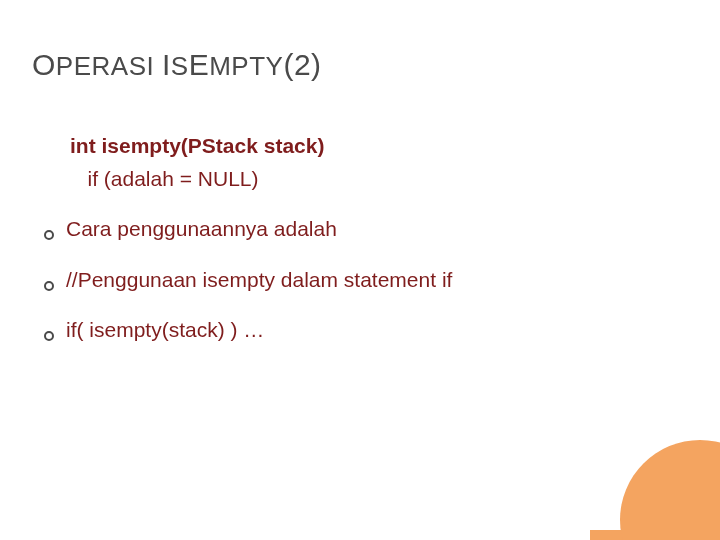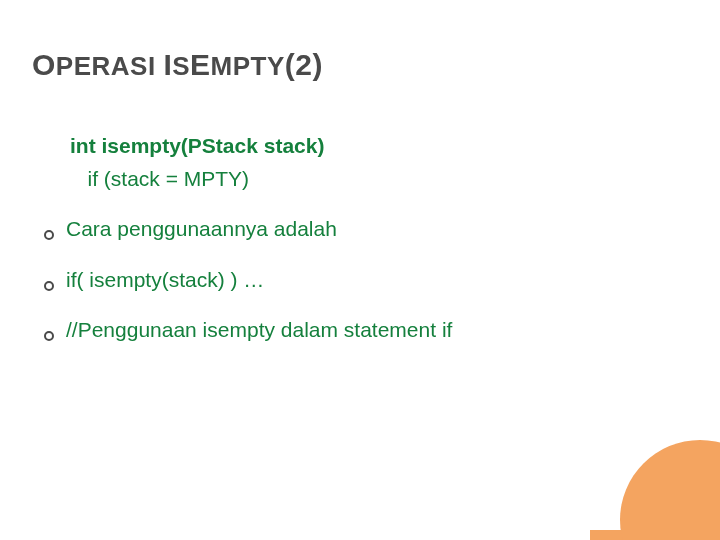--- a/index.html
+++ b/index.html
@@ -13,32 +13,32 @@
     width: 720px;
     height: 540px;
     position: relative;
     background: #ffffff;
   }
   .title {
     position: absolute;
     left: 32px;
     top: 48px;
     font-size: 26px;
-    font-weight: bold;
+    font-weight: normal;
     color: #4a4a4a;
     letter-spacing: 0.5px;
   }
   .title .big { font-size: 30px; }
   .content {
     position: absolute;
     left: 70px;
     top: 130px;
     width: 580px;
     font-size: 21px;
-    color: #15803d;
+    color: #7f1d1d;
     line-height: 1.55;
   }
   .content .line { display: block; white-space: pre; }
   .fn { font-weight: bold; }
   .bullets {
     margin-top: 6px;
   }
   .bullets .brow {
     display: flex;
     align-items: baseline;
@@ -78,33 +78,33 @@
 
 <div class="slide">
 
   <div class="title">
     <span class="big">O</span><span>PERASI</span>
     <span class="big">I</span><span>S</span><span class="big">E</span><span>MPTY</span><span class="big">(2)</span>
   </div>
 
   <div class="content">
     <span class="line fn">int isempty(PStack stack)</span>
-    <span class="line">   if (stack = MPTY)</span>
+    <span class="line">   if (adalah = NULL)</span>
 
     <div class="bullets">
       <div class="brow">
         <span class="bicon"></span>
         <span>Cara penggunaannya adalah</span>
       </div>
       <div class="brow">
         <span class="bicon"></span>
-        <span>if( isempty(stack) ) …</span>
+        <span>//Penggunaan isempty dalam statement if</span>
       </div>
       <div class="brow">
         <span class="bicon"></span>
-        <span>//Penggunaan isempty dalam statement if</span>
+        <span>if( isempty(stack) ) …</span>
       </div>
     </div>
   </div>
 
   <div class="accent-bar"></div>
   <div class="accent-circle"></div>
 </div>
 
 </body></html>

